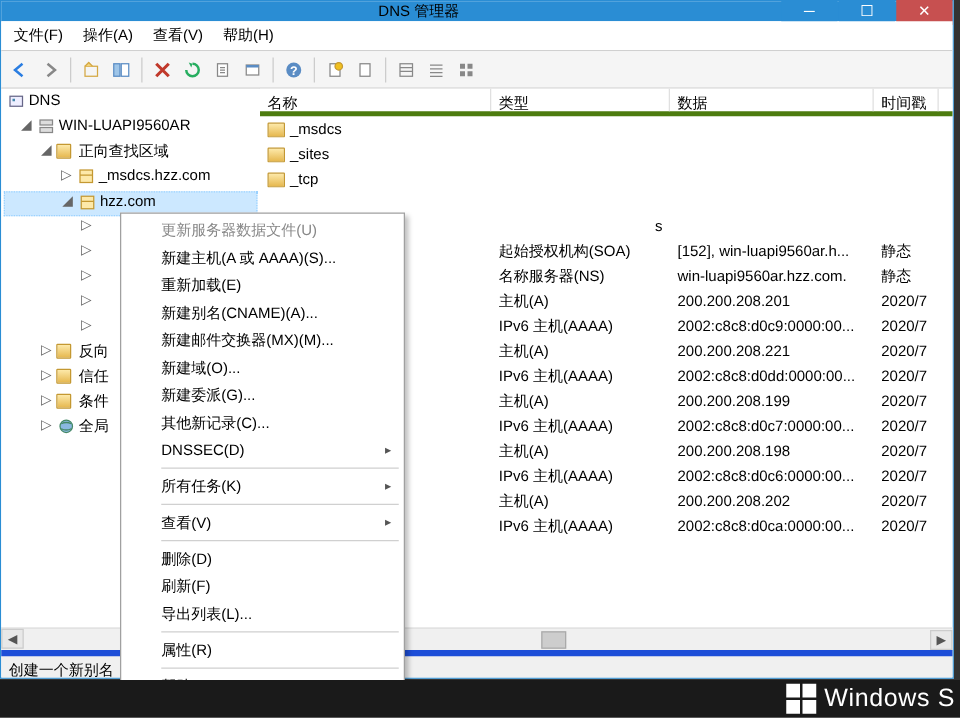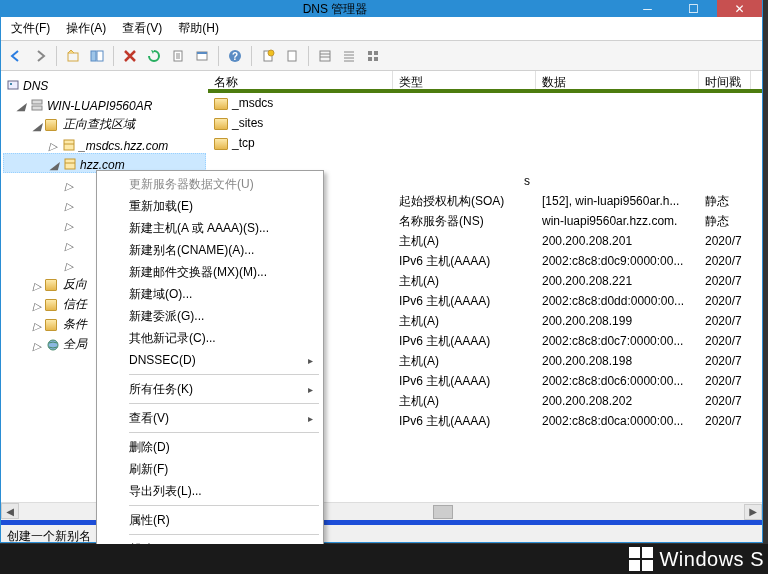--- a/index.html
+++ b/index.html
@@ -72,24 +72,23 @@
 }
 .tree {
   width: 207px;
   border-right: 1px solid #d0d0d0;
   background: #fff;
   overflow: hidden;
   padding: 2px;
 }
 .tree-item {
   display: flex;
-  align-items: flex-end;
+  align-items: flex-start;
   height: 20px;
   white-space: nowrap;
-  font-style: italic;
 }
 .tree-item.selected { background: #cce8ff; border:1px dotted #99d1ff;}
 .expander { width:16px; text-align:center; color:#666; font-size:11px;}
 .tree-icon { width:16px; height:16px; display:inline-flex; align-items:center; justify-content:center; margin-right:2px;}
 .folder-icon { color:#e6b84f;}
 .records {
   flex: 1;
   display: flex;
   flex-direction: column;
   background: #fff;
@@ -517,22 +516,22 @@
     </div>
   </div>
 
   <div class="statusbar">
     <span>创建一个新别名</span>
   </div>
 </div>
 
 <div class="context-menu">
   <div class="cm-item disabled">更新服务器数据文件(U)</div>
+  <div class="cm-item">新建主机(A 或 AAAA)(S)...</div>
   <div class="cm-item">重新加载(E)</div>
-  <div class="cm-item">新建主机(A 或 AAAA)(S)...</div>
   <div class="cm-item">新建别名(CNAME)(A)...</div>
   <div class="cm-item">新建邮件交换器(MX)(M)...</div>
   <div class="cm-item">新建域(O)...</div>
   <div class="cm-item">新建委派(G)...</div>
   <div class="cm-item">其他新记录(C)...</div>
   <div class="cm-item cm-arrow">DNSSEC(D)</div>
   <div class="cm-sep"></div>
   <div class="cm-item cm-arrow">所有任务(K)</div>
   <div class="cm-sep"></div>
   <div class="cm-item cm-arrow">查看(V)</div>

